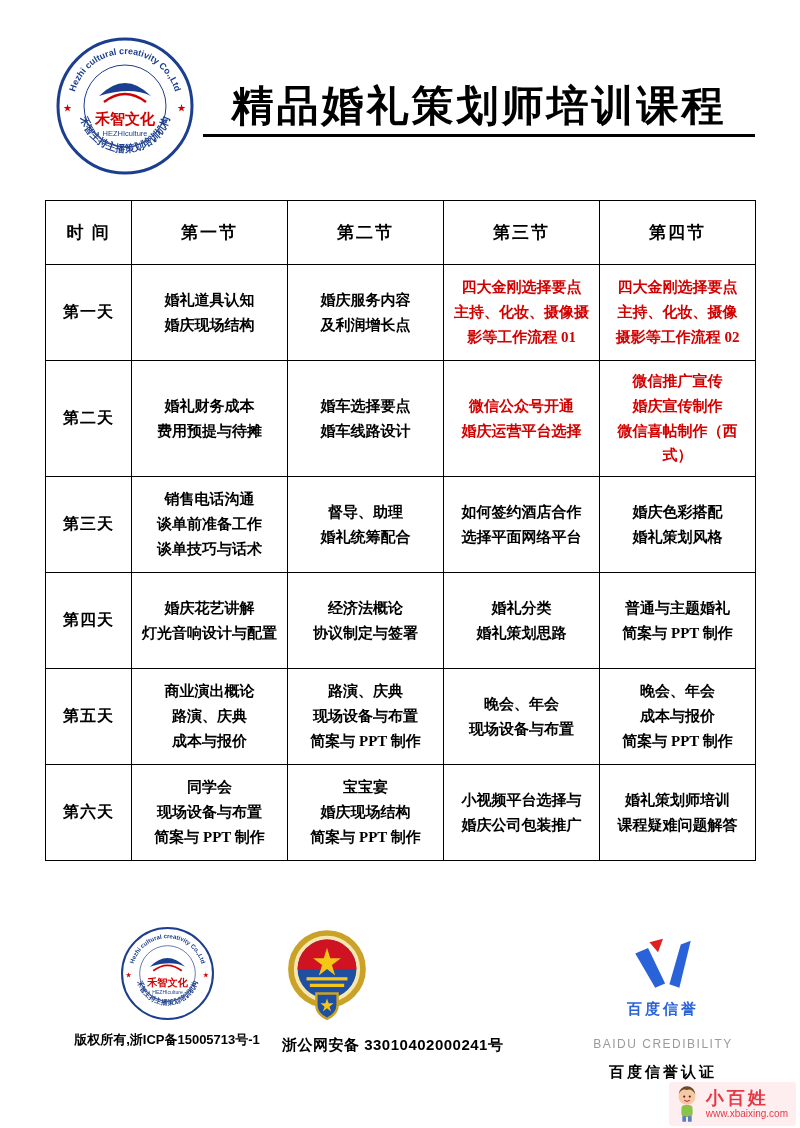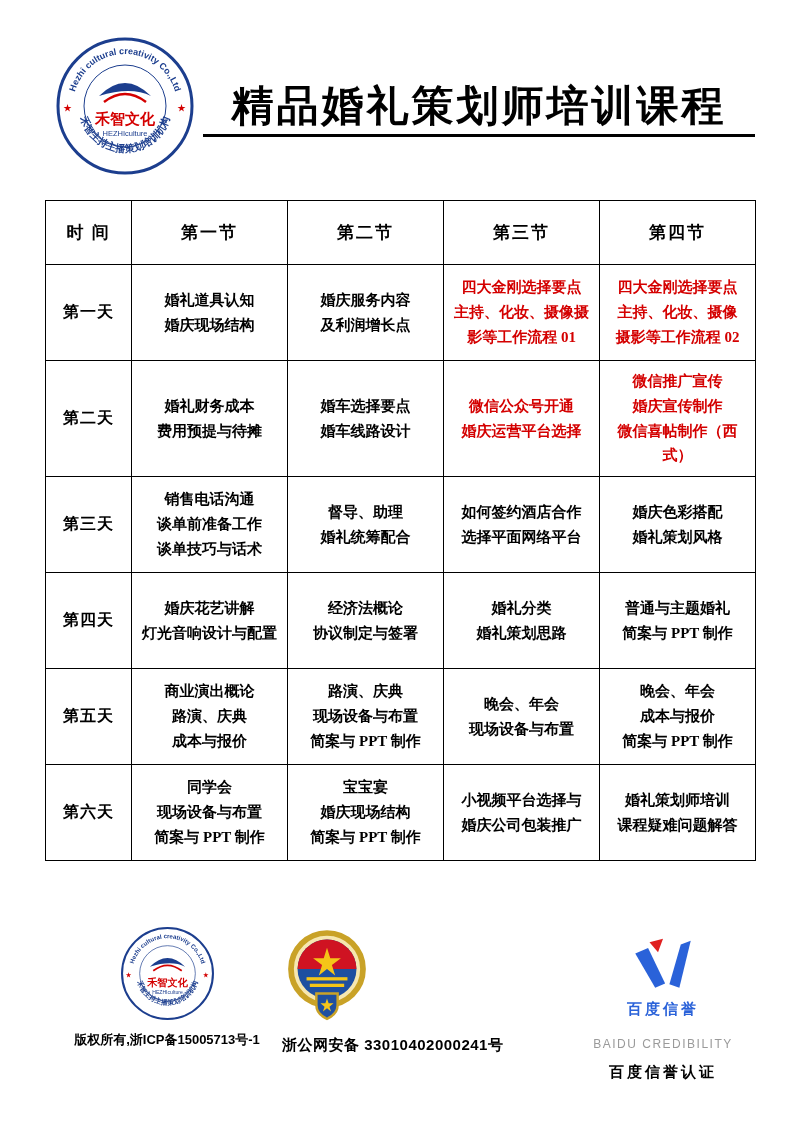--- a/index.html
+++ b/index.html
@@ -241,14 +241,30 @@
         <polygon points="84,6 68,72 54,67 70,11" fill="#2a62d9"></polygon>
         <polygon points="26,8 45,3 38,22" fill="#e02020"></polygon>
       </svg>
       <div class="baidu-title">百度信誉</div>
       <div class="baidu-sub">BAIDU CREDIBILITY</div>
       <div class="baidu-cert">百度信誉认证</div>
     </div>
 
   </div>
 
+  <div class="watermark">
+    <svg viewBox="0 0 30 40" width="28" height="38">
+      <circle cx="15" cy="12" r="9" fill="#f8c9a0"></circle>
+      <path d="M 6,10 A 9,9 0 0 1 24,10 Q 20,3 15,5 Q 9,3 6,10 Z" fill="#6b4a2b"></path>
+      <circle cx="12" cy="12" r="1.2" fill="#333"></circle>
+      <circle cx="18" cy="12" r="1.2" fill="#333"></circle>
+      <path d="M 12,16 q 3,2.5 6,0" fill="none" stroke="#b05" stroke-width="1"></path>
+      <rect x="9" y="21" width="12" height="13" rx="4" fill="#8bc34a"></rect>
+      <rect x="10" y="33" width="4" height="6" fill="#5a7cc0"></rect>
+      <rect x="16" y="33" width="4" height="6" fill="#5a7cc0"></rect>
+    </svg>
+    <div class="wm-text">
+      <div class="wm-name">小百姓</div>
+      <div class="wm-url">www.xbaixing.com</div>
+    </div>
+  </div>
 
 </div>
 
 </body></html>

